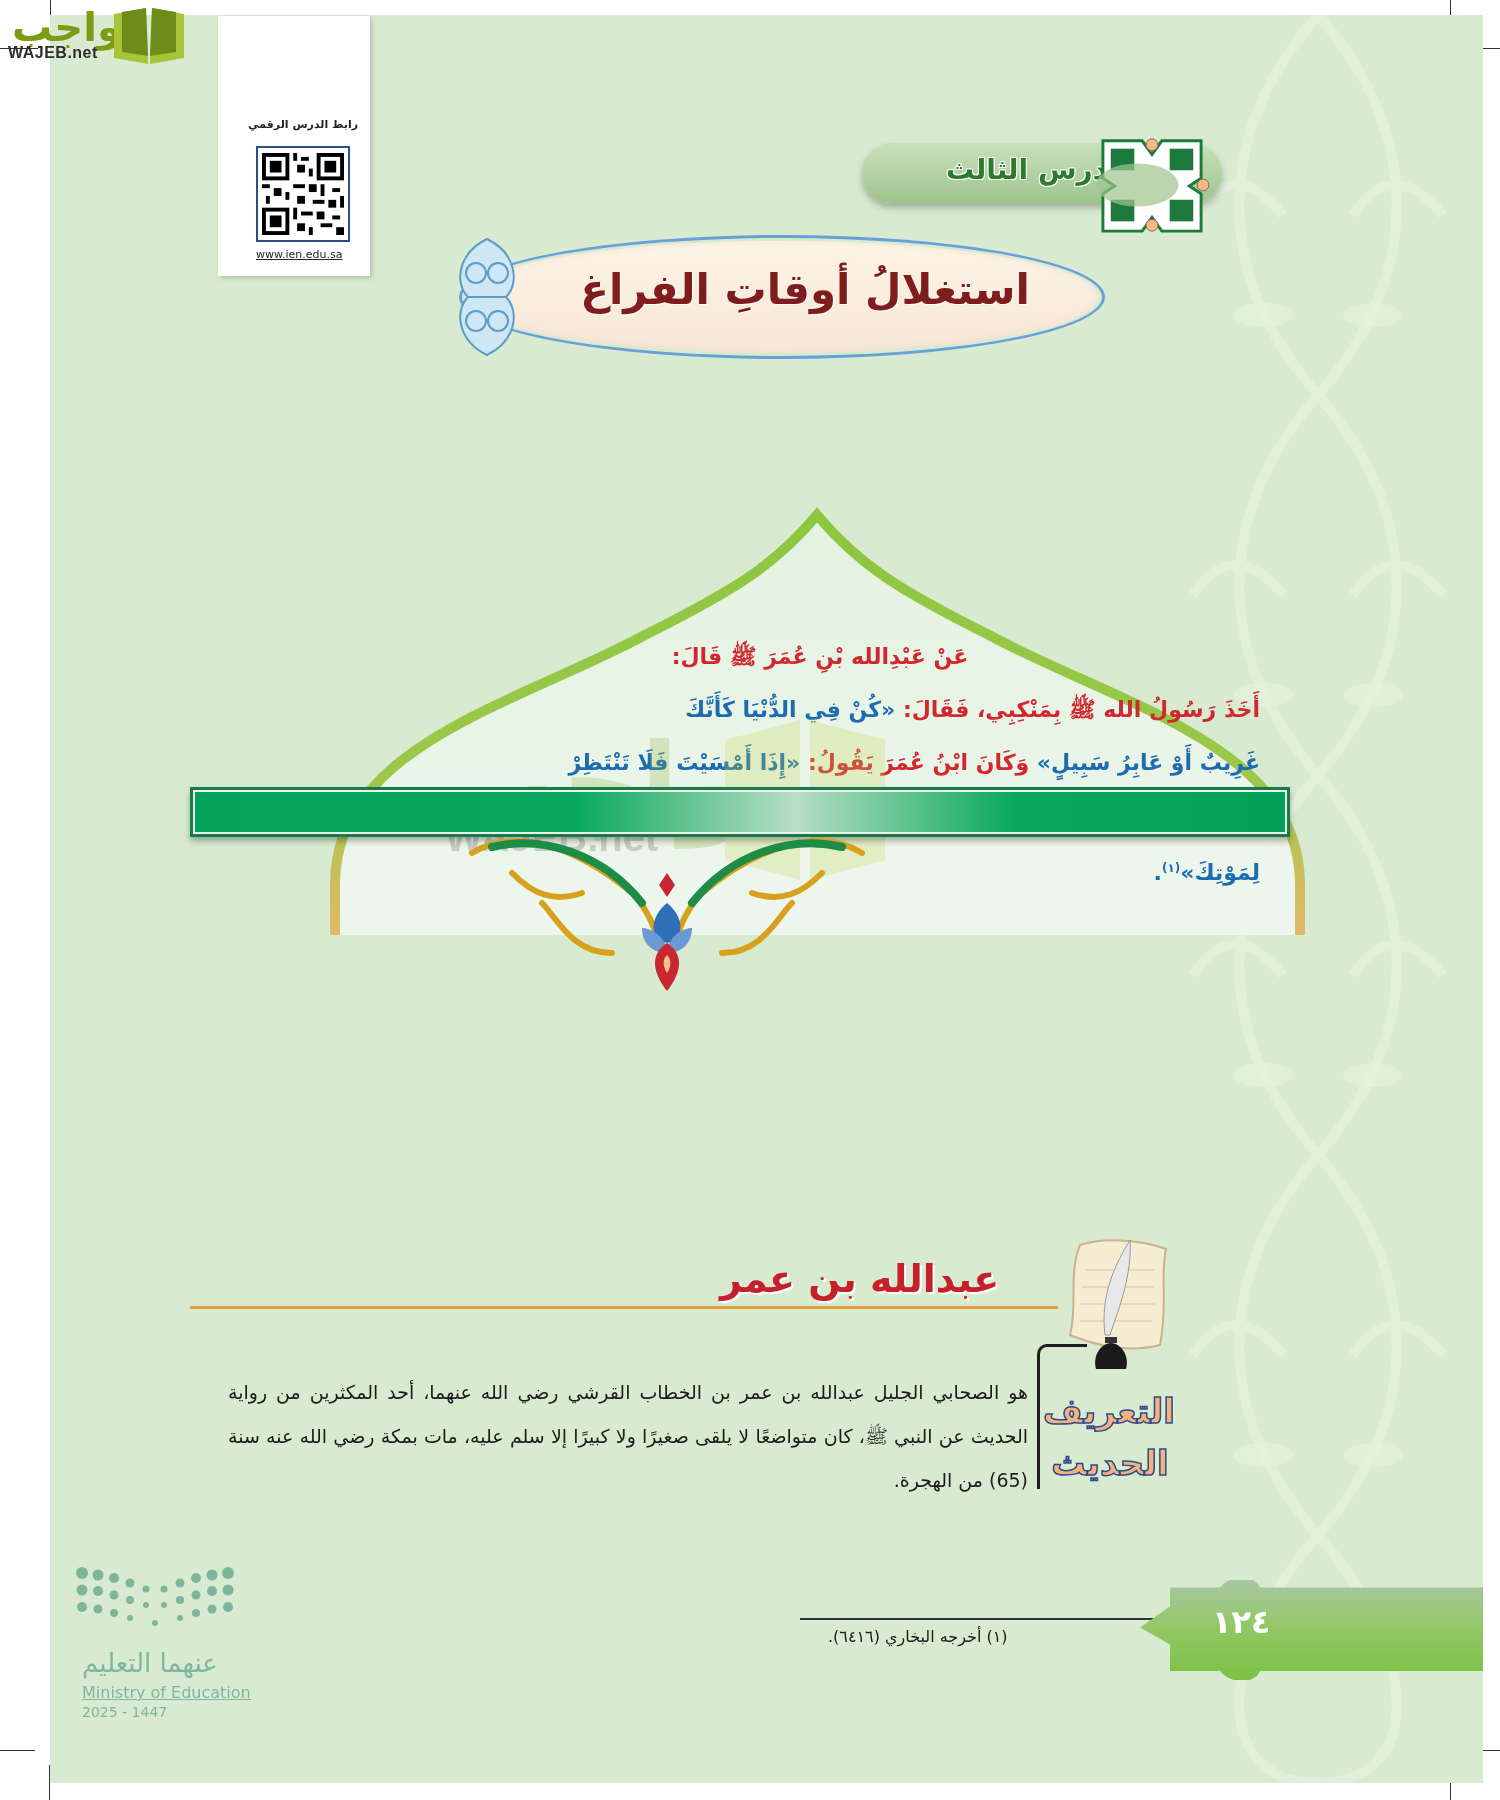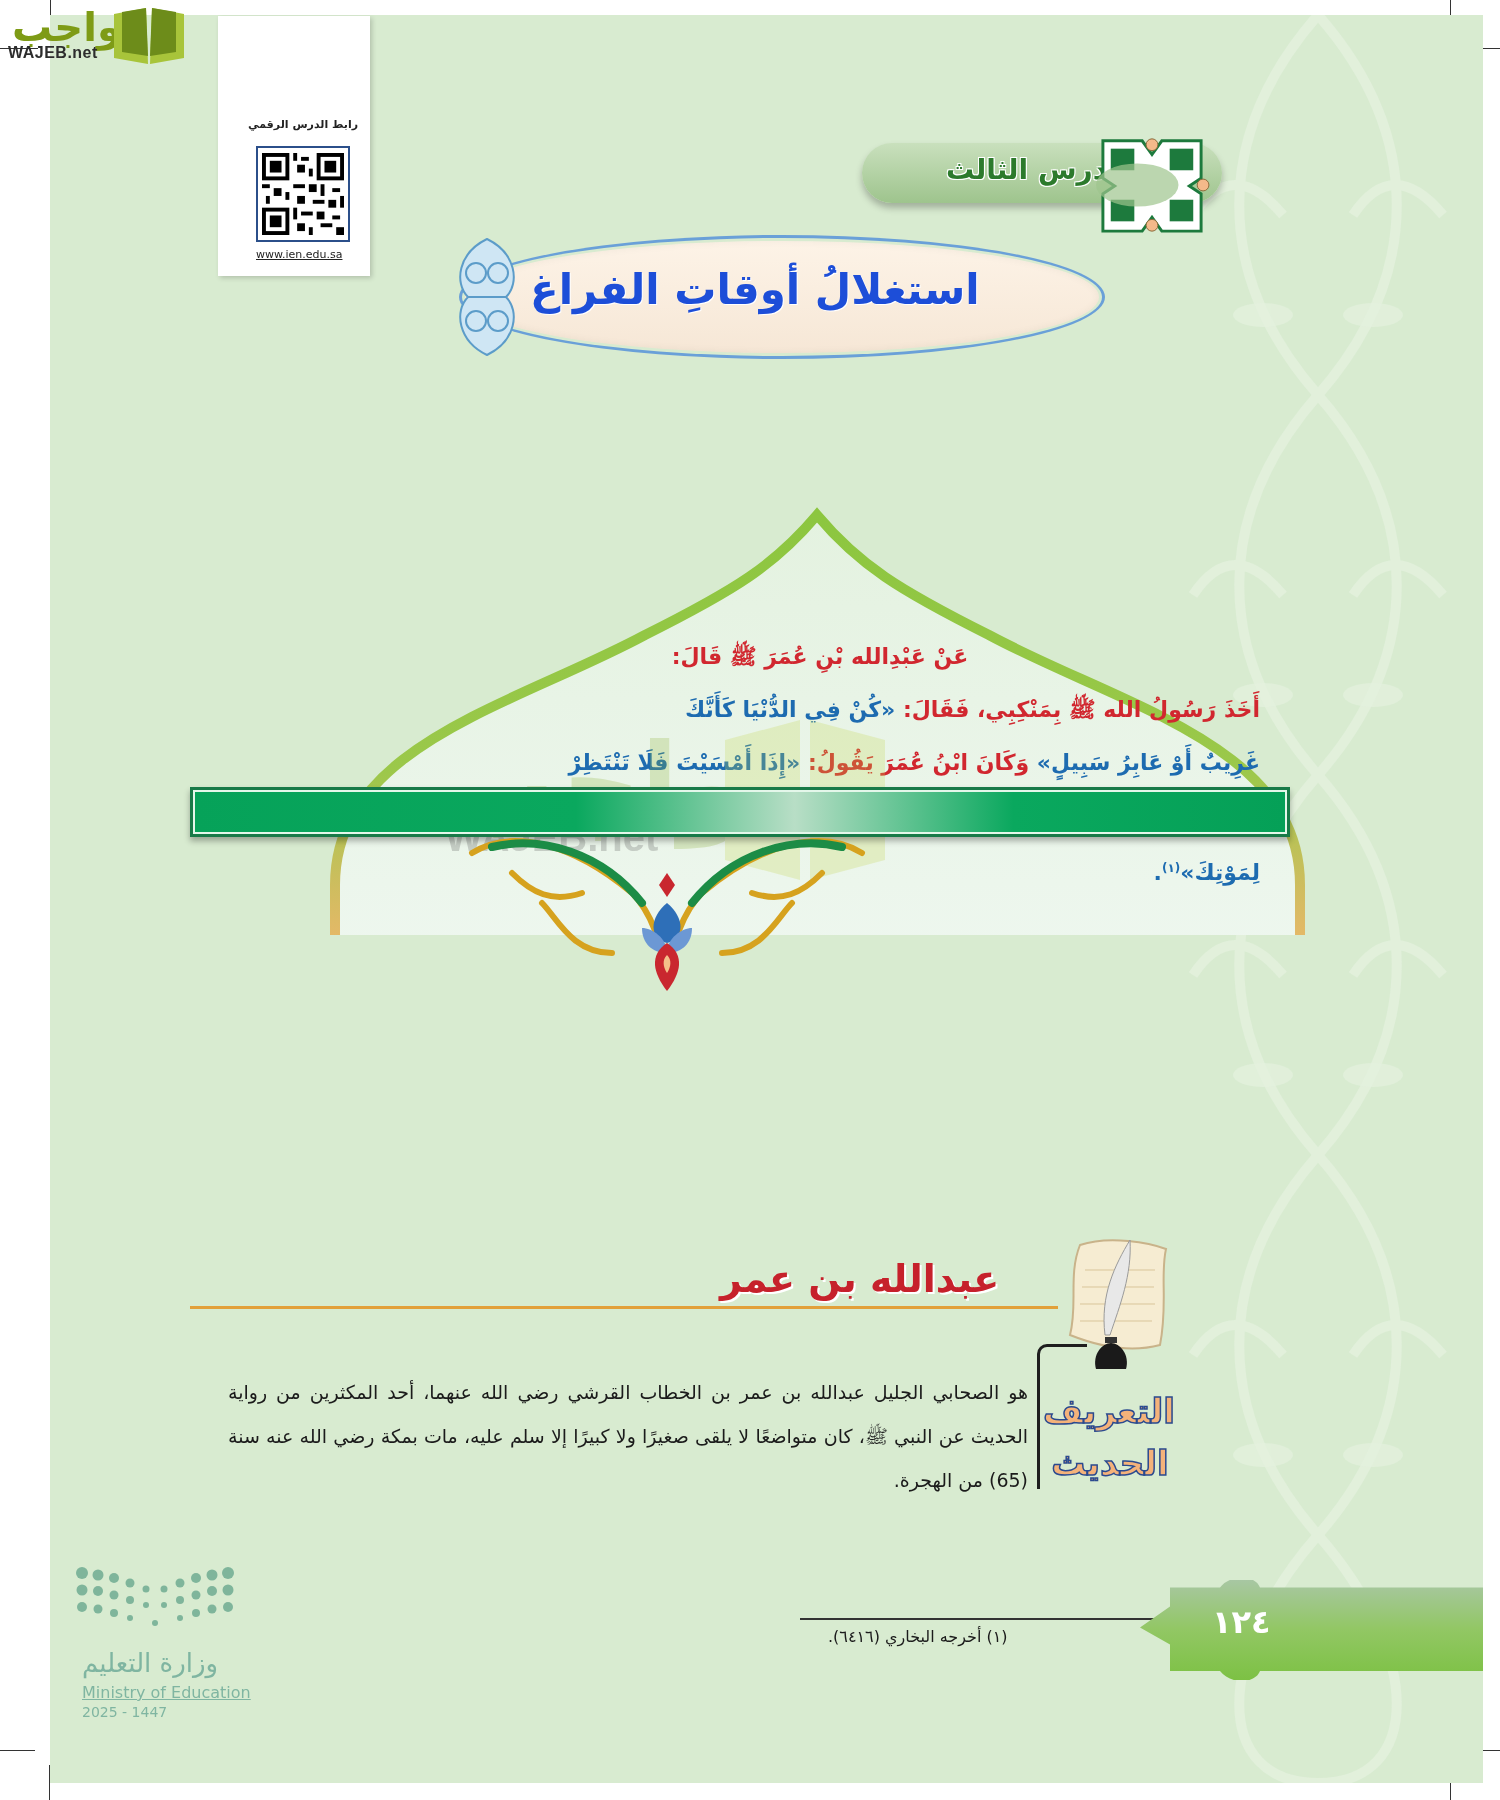--- a/index.html
+++ b/index.html
@@ -48,21 +48,21 @@
     background: linear-gradient(180deg, #fdf3e7, #f6e7d6);
     border: 3px solid transparent;
     background-clip: padding-box;
     box-shadow: 0 0 0 3px #6aa0d8, inset 0 0 8px rgba(0,0,0,.05);
   }
   .title-oval::before {
     content: ""; position: absolute; inset: -6px; border-radius: 50%;
     background: linear-gradient(90deg, #f5c542, #59b94a, #3a9ad9, #2c3e9a, #a33d9a);
     z-index: -1;
   }
-  .title-text { position: absolute; left: 480px; top: 250px; width: 500px; text-align: left; font: bold 42px "DejaVu Sans", sans-serif; color: #1d4ed8; direction: rtl; text-shadow: 1px 1px 0 #fff; }
+  .title-text { position: absolute; left: 480px; top: 250px; width: 500px; text-align: right; font: bold 42px "DejaVu Sans", sans-serif; color: #7f1d1d; direction: rtl; text-shadow: 1px 1px 0 #fff; }
   .title-ornament { position: absolute; left: 398px; top: 218px; width: 78px; height: 128px; }
 
   
   .dome { position: absolute; left: 265px; top: 490px; width: 1005px; height: 430px; }
   .hadith { position: absolute; left: 330px; top: 615px; width: 880px; direction: rtl; font: bold 22px "DejaVu Sans", sans-serif; line-height: 53px; text-align: right; }
   .hadith .line { display: block; white-space: nowrap; }
   .hadith .line.center { text-align: center; }
   .red { color: #d1272f; }
   .blue { color: #1d6bb0; }
   .sup { font-size: 12px; vertical-align: super; color: #1d6bb0; }
@@ -336,21 +336,21 @@
           <circle cx="28" cy="46" r="4.5"></circle>
           <circle cx="44" cy="50" r="4"></circle>
           <circle cx="60" cy="55" r="3"></circle>
         <circle cx="158" cy="44" r="5"></circle>
           <circle cx="142" cy="46" r="4.5"></circle>
           <circle cx="126" cy="50" r="4"></circle>
           <circle cx="110" cy="55" r="3"></circle>
         <circle cx="85" cy="60" r="3"></circle>
       </g>
     </svg>
-    <div class="ar">وزارة التعليم</div>
+    <div class="ar">عنهما التعليم</div>
     <div class="en">Ministry of Education</div>
     <div class="yr">2025 - 1447</div>
   </div>
 
   <div class="footnote-line"></div>
   <div class="footnote">(١) أخرجه البخاري (٦٤١٦).</div>
 
   <svg class="page-badge" viewBox="0 0 343 100">
     <defs>
       <linearGradient id="badgeG" x1="0" y1="0" x2="0" y2="1">

